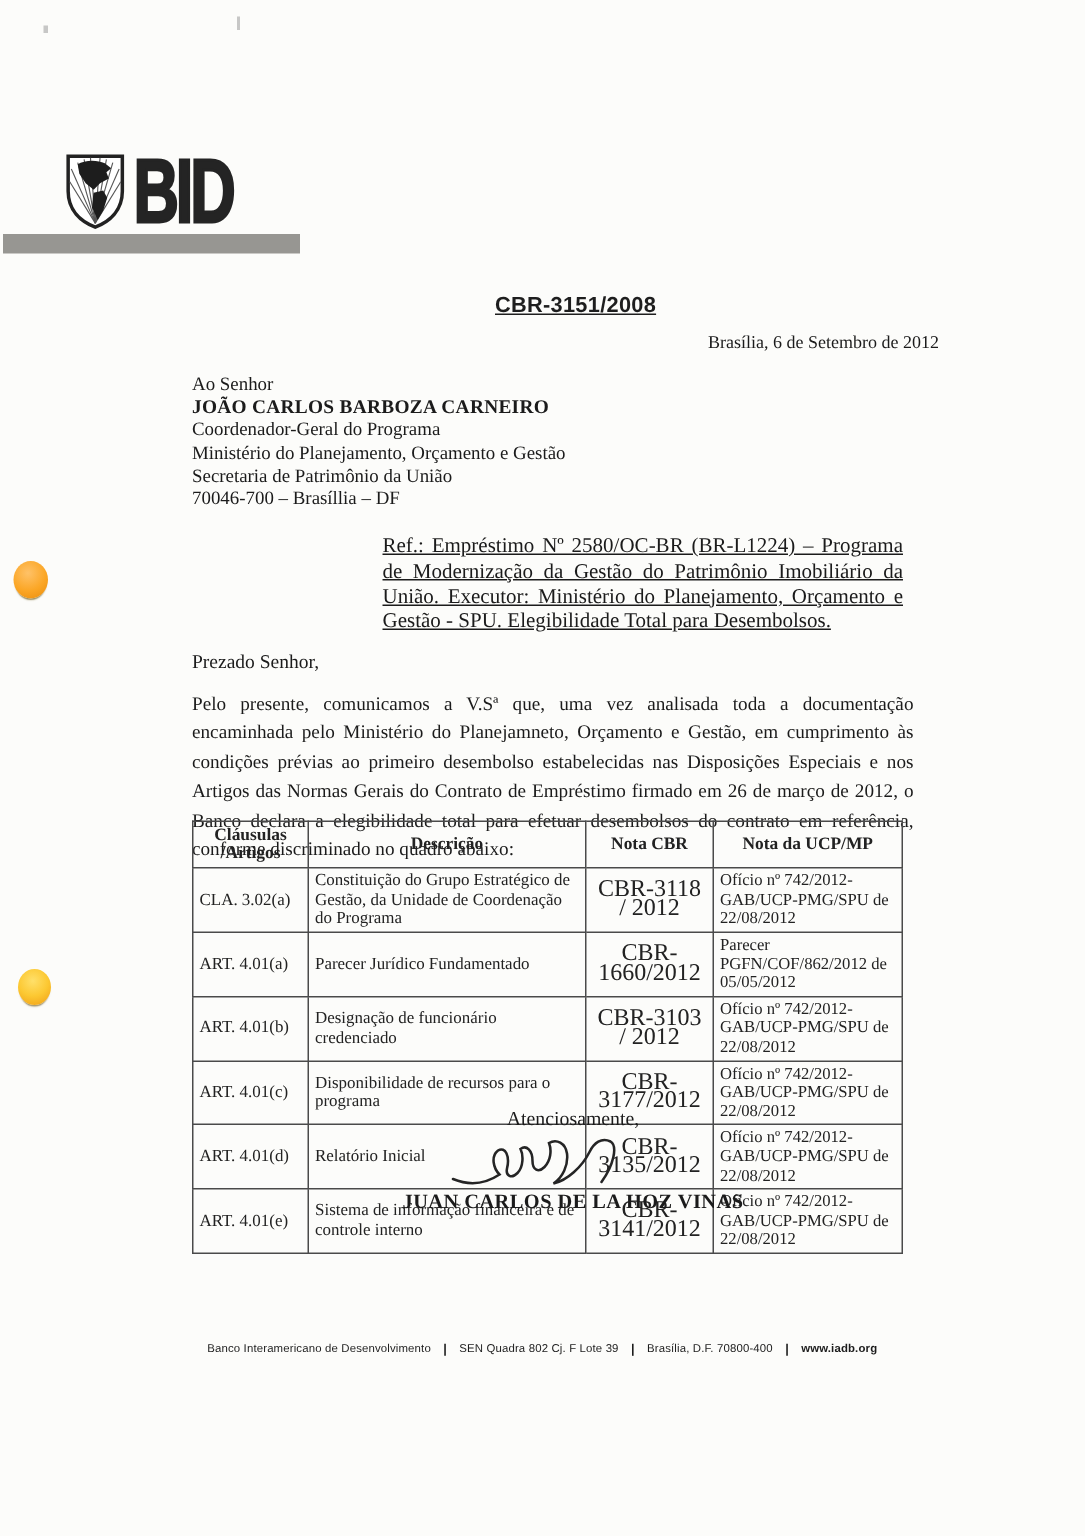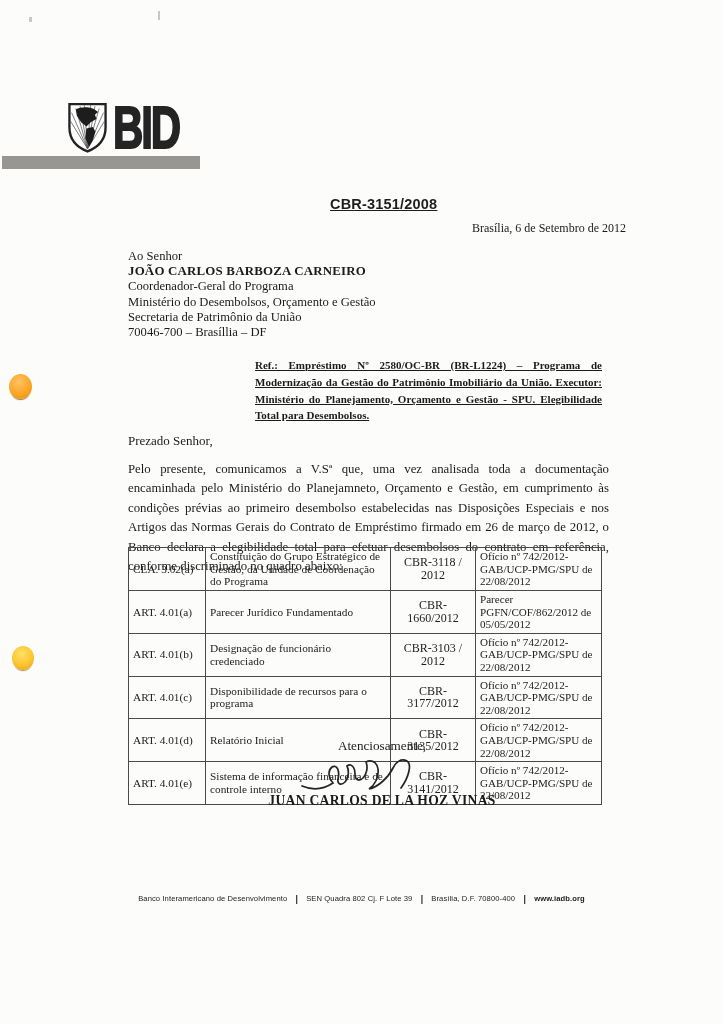--- a/index.html
+++ b/index.html
@@ -6,21 +6,21 @@
   .page{
     position:relative;width:723px;height:1024px;margin:0 auto;
     background:#fcfcfa;overflow:hidden;
     font-family:"Liberation Serif",serif;color:#1b1b1b;
   }
   
   .speck{position:absolute;background:#9a9a9a;opacity:.55;}
   .speck1{left:29px;top:17px;width:3px;height:5px;}
   .speck2{left:158px;top:11px;width:2px;height:9px;}
   
-  .logo-row{position:absolute;left:65px;top:102px;display:flex;align-items:flex-start;}
+  .logo-row{position:absolute;left:41px;top:102px;display:flex;align-items:flex-start;}
   .shield{width:45px;height:51px;margin-right:3px;}
   .bid-text{
     font-family:"Liberation Sans",sans-serif;font-weight:bold;font-size:60px;
     line-height:51px;letter-spacing:-3px;color:#242424;
     -webkit-text-stroke:2px #242424;
     transform:scaleX(.70);transform-origin:left top;white-space:nowrap;
   }
   .brand-bar{position:absolute;left:2px;top:156px;width:198px;height:13px;background:#979692;}
   
   .doc-number{
@@ -28,42 +28,42 @@
     font-family:"Liberation Sans",sans-serif;letter-spacing:.2px;
     text-decoration:underline;color:#1e1e1e;
   }
   .date-line{position:absolute;right:97px;top:221px;font-size:12px;}
   
   .recipient{position:absolute;left:128px;top:249px;font-size:12.6px;line-height:15.2px;}
   .recipient .name{font-weight:bold;font-size:12.9px;letter-spacing:.2px;}
   
   .ref-block{
     position:absolute;left:255px;top:357px;width:347px;
-    font-size:11px;font-weight:bold;line-height:16.8px;
+    font-size:14px;font-weight:normal;line-height:16.8px;
     text-align:justify;text-decoration:underline;
   }
   .greeting{position:absolute;left:128px;top:433px;font-size:13px;}
   .body-par{
     position:absolute;left:128px;top:460px;width:481px;
     font-size:12.8px;line-height:19.4px;text-align:justify;
   }
   
   table.doc-table{
     position:absolute;left:128px;top:547px;width:473px;
     border-collapse:collapse;font-size:11.3px;line-height:12.6px;
     table-layout:fixed;color:#222;
   }
   .doc-table td,.doc-table th{border:1px solid #4a4a4a;padding:2px 4px;vertical-align:middle;}
   .doc-table th{font-size:11.6px;line-height:12px;text-align:center;padding:3px 2px;}
   .col-clause{width:77px;}
   .col-desc{width:185px;}
   .col-cbr{width:85px;}
   .col-ucp{width:126px;}
   .cell-clause{text-align:left;padding-left:3px;}
-  .cell-cbr{text-align:center;font-size:12px;border-radius:21px;}
+  .cell-cbr{text-align:center;font-size:16px;border-radius:21px;}
   .cell-ucp{font-size:11.1px;}
   .row-tall td{height:38px;}
   .row-std td{height:21px;}
   
   .closing{position:absolute;left:282px;top:738px;width:200px;text-align:center;font-size:13.2px;}
   .signature{position:absolute;left:298px;top:750px;width:145px;height:48px;}
   .signer-name{
     position:absolute;left:182px;top:793px;width:400px;text-align:center;
     font-size:13.6px;font-weight:bold;letter-spacing:.3px;
   }
@@ -120,39 +120,48 @@
   </div>
   <div class="brand-bar"></div>
 
   <div class="doc-number">CBR-3151/2008</div>
   <div class="date-line">Brasília, 6 de Setembro de 2012</div>
 
   <div class="recipient">
     <div>Ao Senhor</div>
     <div class="name">JOÃO CARLOS BARBOZA CARNEIRO</div>
     <div>Coordenador-Geral do Programa</div>
-    <div>Ministério do Desembolsos, Orçamento e Gestão</div>
+    <div>Ministério do Planejamento, Orçamento e Gestão</div>
     <div>Secretaria de Patrimônio da União</div>
     <div>70046-700 – Brasíllia – DF</div>
   </div>
 
   <div class="ref-block">Ref.: Empréstimo Nº 2580/OC-BR (BR-L1224) – Programa de Modernização da Gestão do Patrimônio Imobiliário da União. Executor: Ministério do Planejamento, Orçamento e Gestão - SPU. Elegibilidade Total para Desembolsos.</div>
 
   <div class="greeting">Prezado Senhor,</div>
 
   <div class="body-par">Pelo presente, comunicamos a V.Sª que, uma vez analisada toda a documentação encaminhada pelo Ministério do Planejamneto, Orçamento e Gestão, em cumprimento às condições prévias ao primeiro desembolso estabelecidas nas Disposições Especiais e nos Artigos das Normas Gerais do Contrato de Empréstimo firmado em 26 de março de 2012, o Banco declara a elegibilidade total para efetuar desembolsos do contrato em referência, conforme discriminado no quadro abaixo:</div>
 
   <table class="doc-table">
     <colgroup>
       <col class="col-clause">
         <col class="col-desc">
         <col class="col-cbr">
         <col class="col-ucp">
     </colgroup>
     <tbody>
+        <tr>
+      <th>
+        <div>Cláusulas</div>
+        <div>/Artigos</div>
+      </th>
+      <th>Descrição</th>
+      <th>Nota CBR</th>
+      <th>Nota da UCP/MP</th>
+    </tr>
     <tr class="row-tall">
       <td class="cell-clause">CLA. 3.02(a)</td>
       <td>Constituição do Grupo Estratégico de Gestão, da Unidade de Coordenação do Programa</td>
       <td class="cell-cbr">CBR-3118 / 2012</td>
       <td class="cell-ucp">Ofício nº 742/2012-GAB/UCP-PMG/SPU de 22/08/2012</td>
     </tr>
     <tr class="row-std">
       <td class="cell-clause">ART. 4.01(a)</td>
       <td>Parecer Jurídico Fundamentado</td>
       <td class="cell-cbr">CBR-1660/2012</td>

